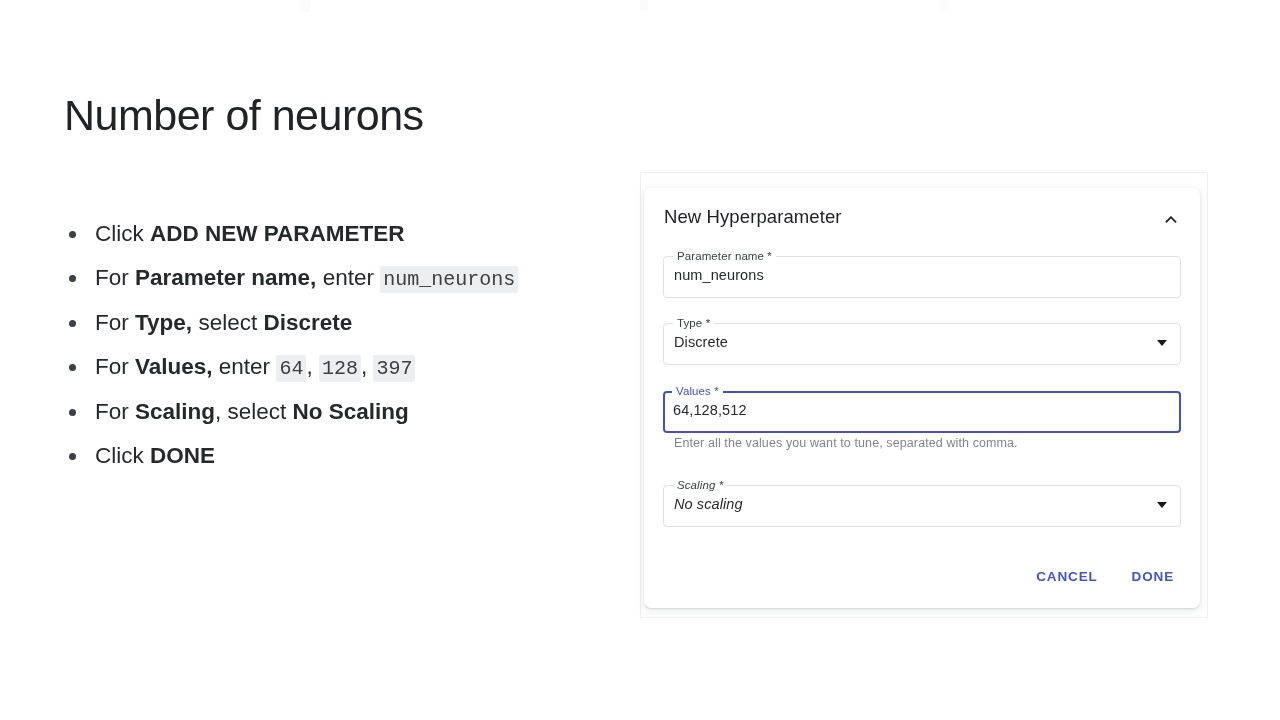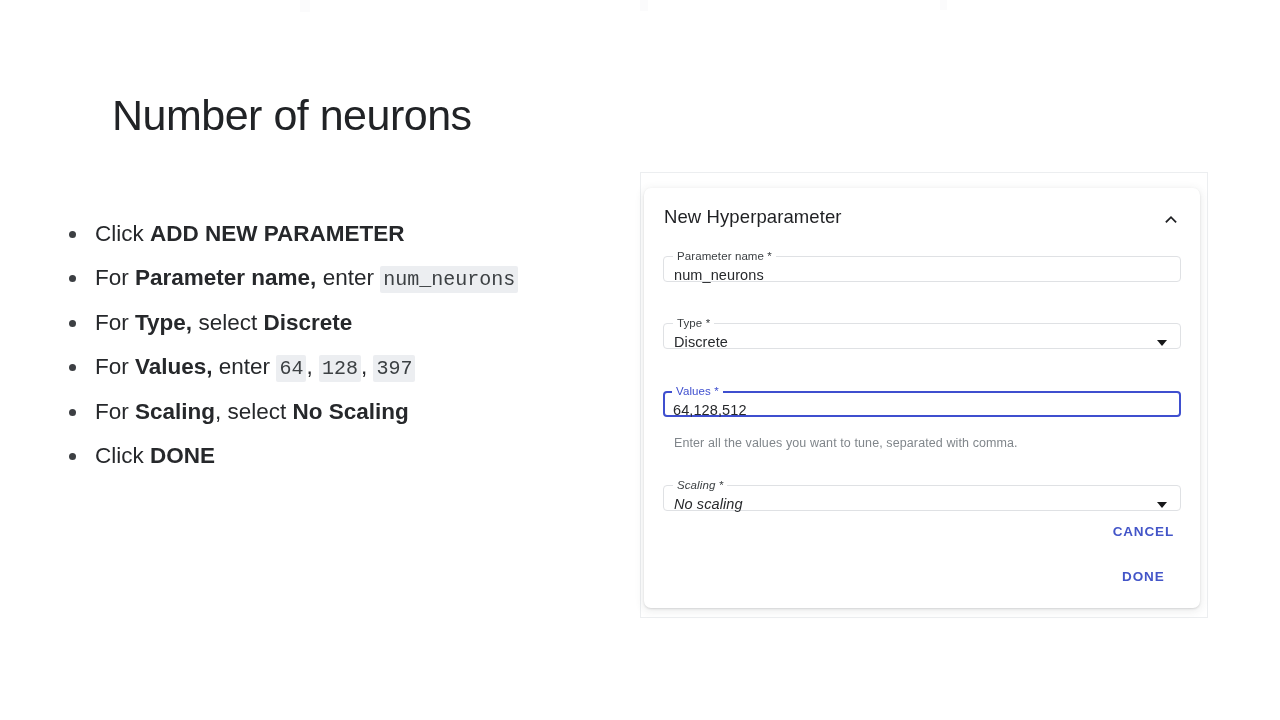--- a/index.html
+++ b/index.html
@@ -30,21 +30,20 @@
   .slide-title {
     position: absolute;
     left: 64px;
     top: 62px;
     font-size: 43px;
     line-height: 1.15;
     font-weight: 400;
     letter-spacing: -0.5px;
     color: #212326;
     white-space: nowrap;
-    margin-left: 48px;
   }
 
   
   .bullet-list {
     position: absolute;
     left: 64px;
     top: 212px;
     width: 560px;
     margin: 0;
     padding: 0;
@@ -128,21 +127,21 @@
     align-items: center;
     justify-content: center;
   }
   .collapse-btn svg { display: block; }
 
   
   .field {
     position: absolute;
     left: 19px;
     width: 518px;
-    height: 26px;
+    height: 42px;
     box-sizing: border-box;
   }
   .field-box {
     position: absolute;
     inset: 0;
     border: 1px solid #dfe1e4;
     border-radius: 4px;
     box-sizing: border-box;
     background: #ffffff;
   }
@@ -204,21 +203,20 @@
   .field-scaling{ top: 297px; font-style: italic; }
 
   
   .card-actions {
     position: absolute;
     right: 16px;
     bottom: 16px;
     display: flex;
     align-items: center;
     gap: 14px;
-    flex-direction: column;
   }
   .text-button {
     font-size: 13.5px;
     font-weight: 600;
     letter-spacing: 0.85px;
     color: #4355c8;
     padding: 8px 10px;
     border-radius: 4px;
     background: transparent;
     border: none;

